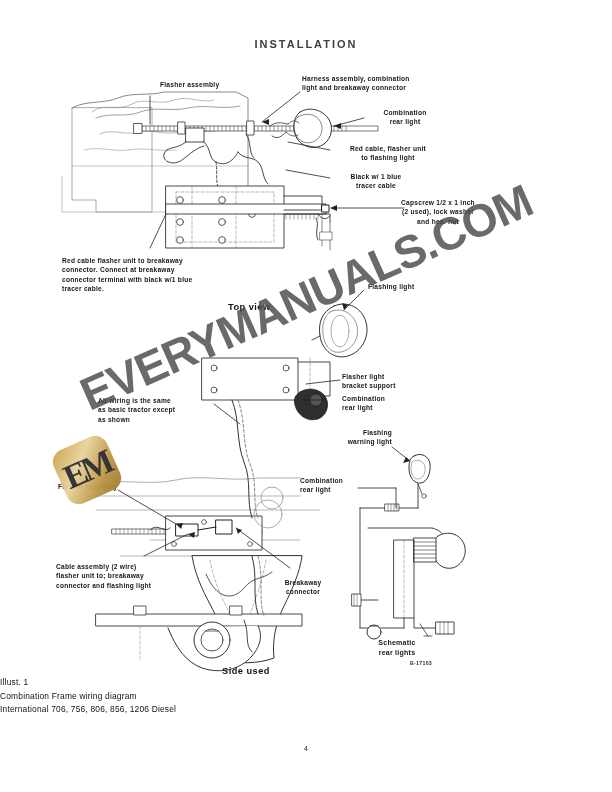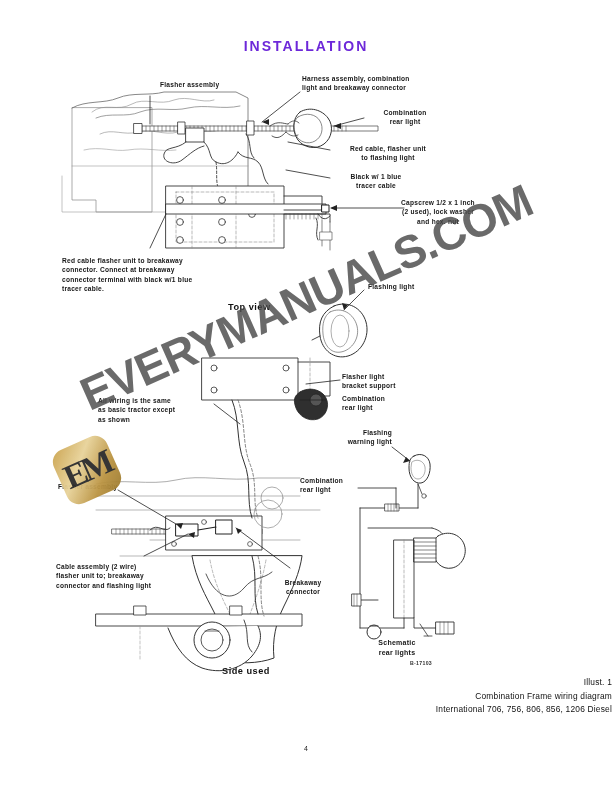--- a/index.html
+++ b/index.html
@@ -10,22 +10,22 @@
     color:#1a1a1a;
     overflow:hidden;
     position:relative;
   }
   .page{position:absolute;inset:0;}
 
   
   .page-title{
     position:absolute;left:0;right:0;top:38px;
     text-align:center;
-    font-size:14px;letter-spacing:2.0px;font-weight:600;
-    color:#6d28d9;
+    font-size:11px;letter-spacing:2.0px;font-weight:600;
+    color:#404040;
   }
 
   
   .label{
     position:absolute;
     font-size:6.6px;
     line-height:1.42;
     letter-spacing:.25px;
     font-weight:700;
     color:#161616;
@@ -40,21 +40,21 @@
     font-size:9.2px;font-weight:700;letter-spacing:.5px;color:#111;margin-top:12px;
   }
 
   .drawno{
     position:absolute;font-size:5.2px;font-weight:700;letter-spacing:.3px;color:#333;
   }
 
   
   .caption{
     position:absolute;left:0;right:0;top:676px;
-    text-align:right;
+    text-align:left;
     font-size:8.4px;line-height:1.62;color:#111;
     letter-spacing:.2px;
   }
   .caption .illust{display:block;}
   .pagenum{
     position:absolute;left:0;right:0;top:745px;
     text-align:center;font-size:7px;color:#222;
   }
 
   

